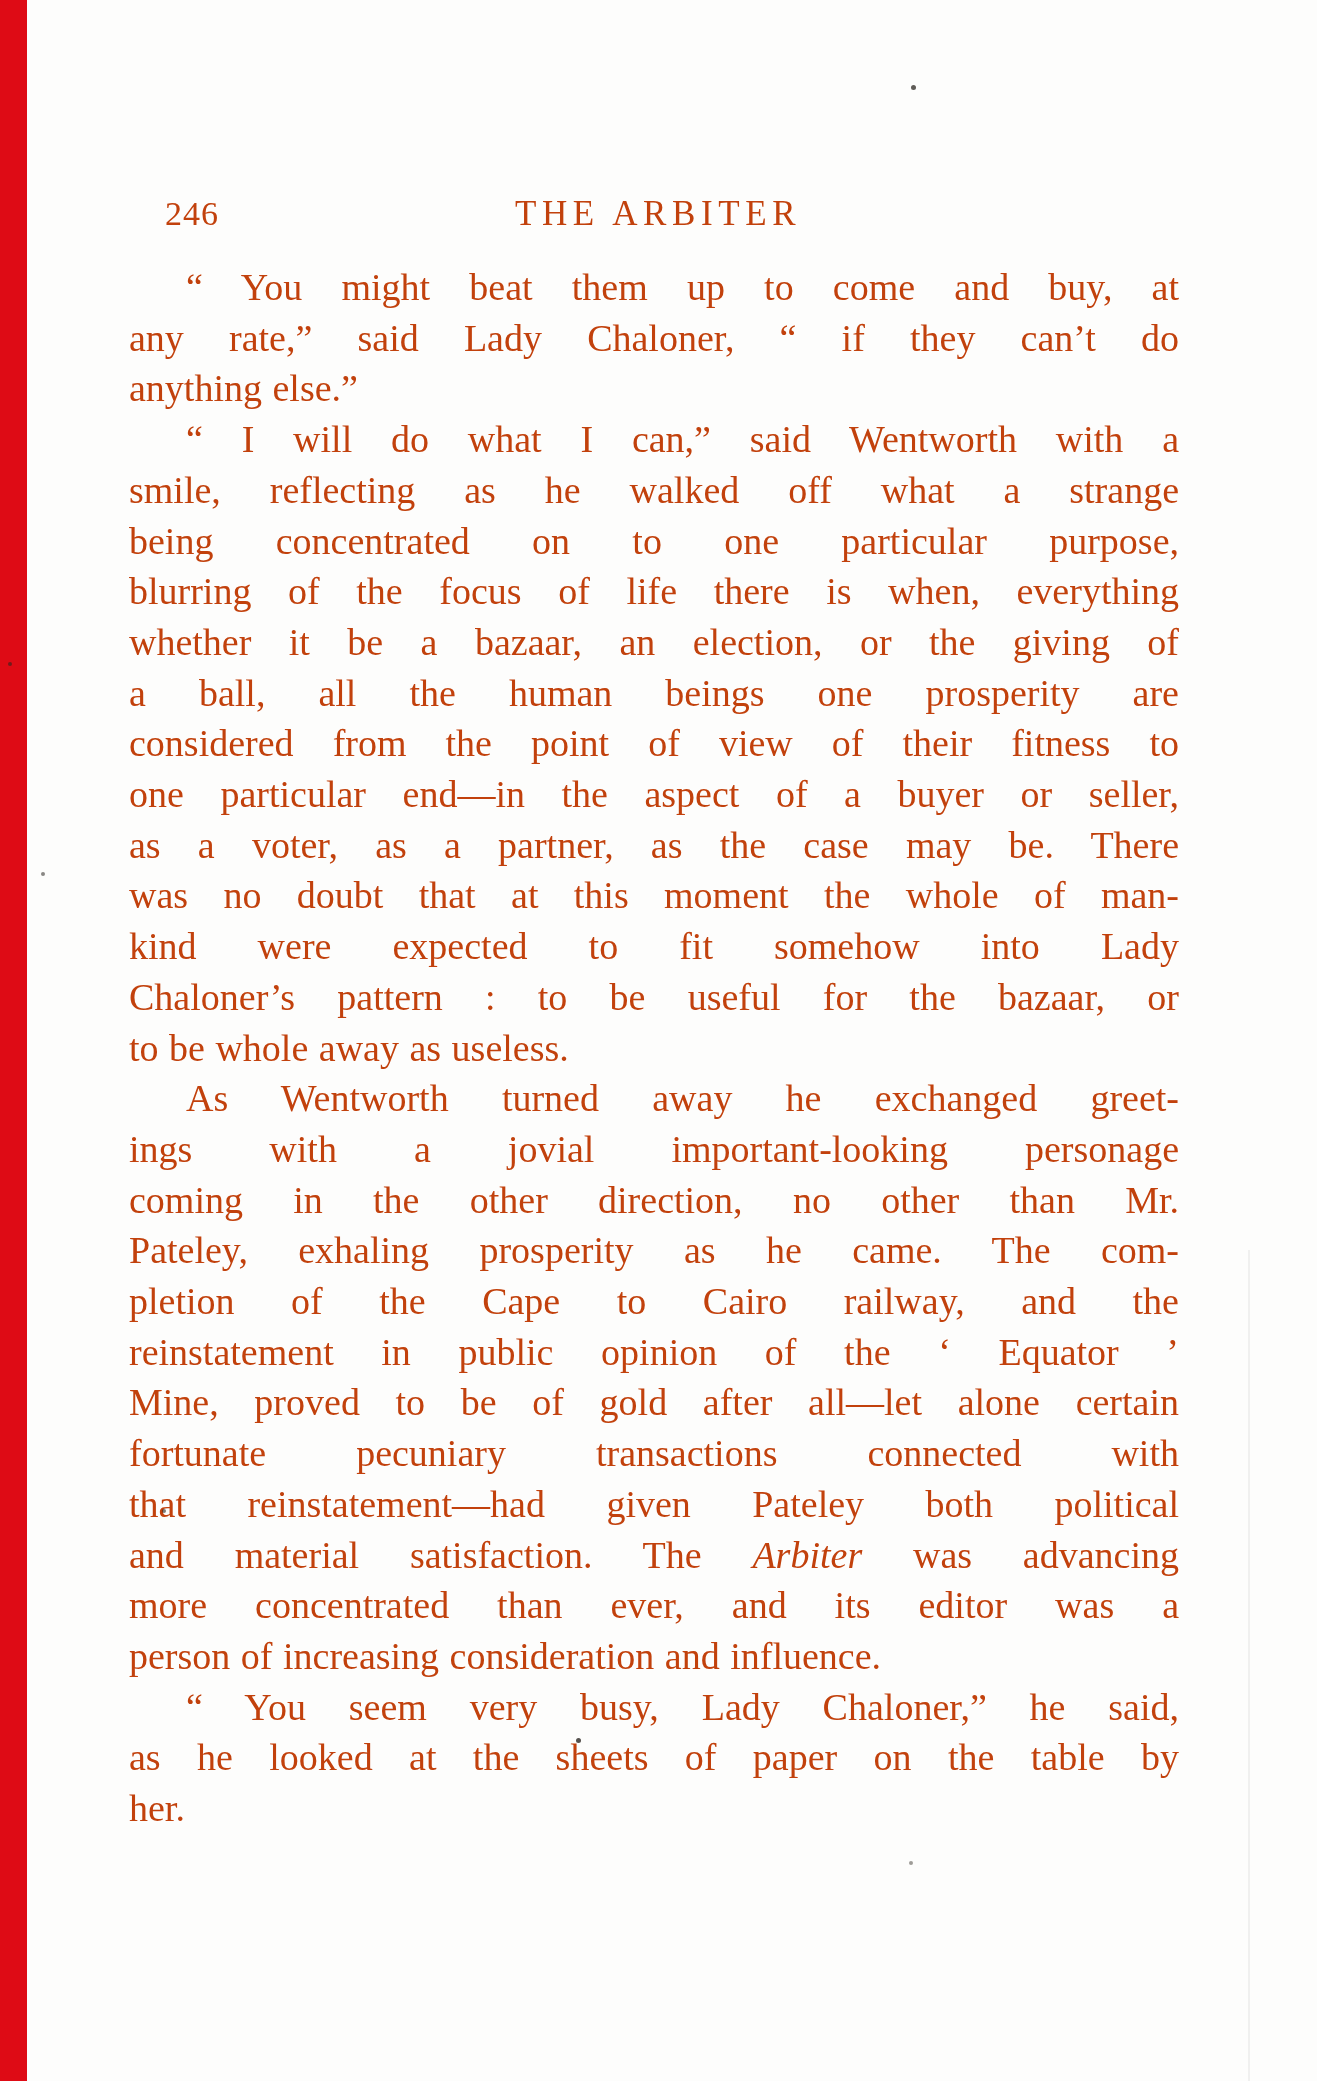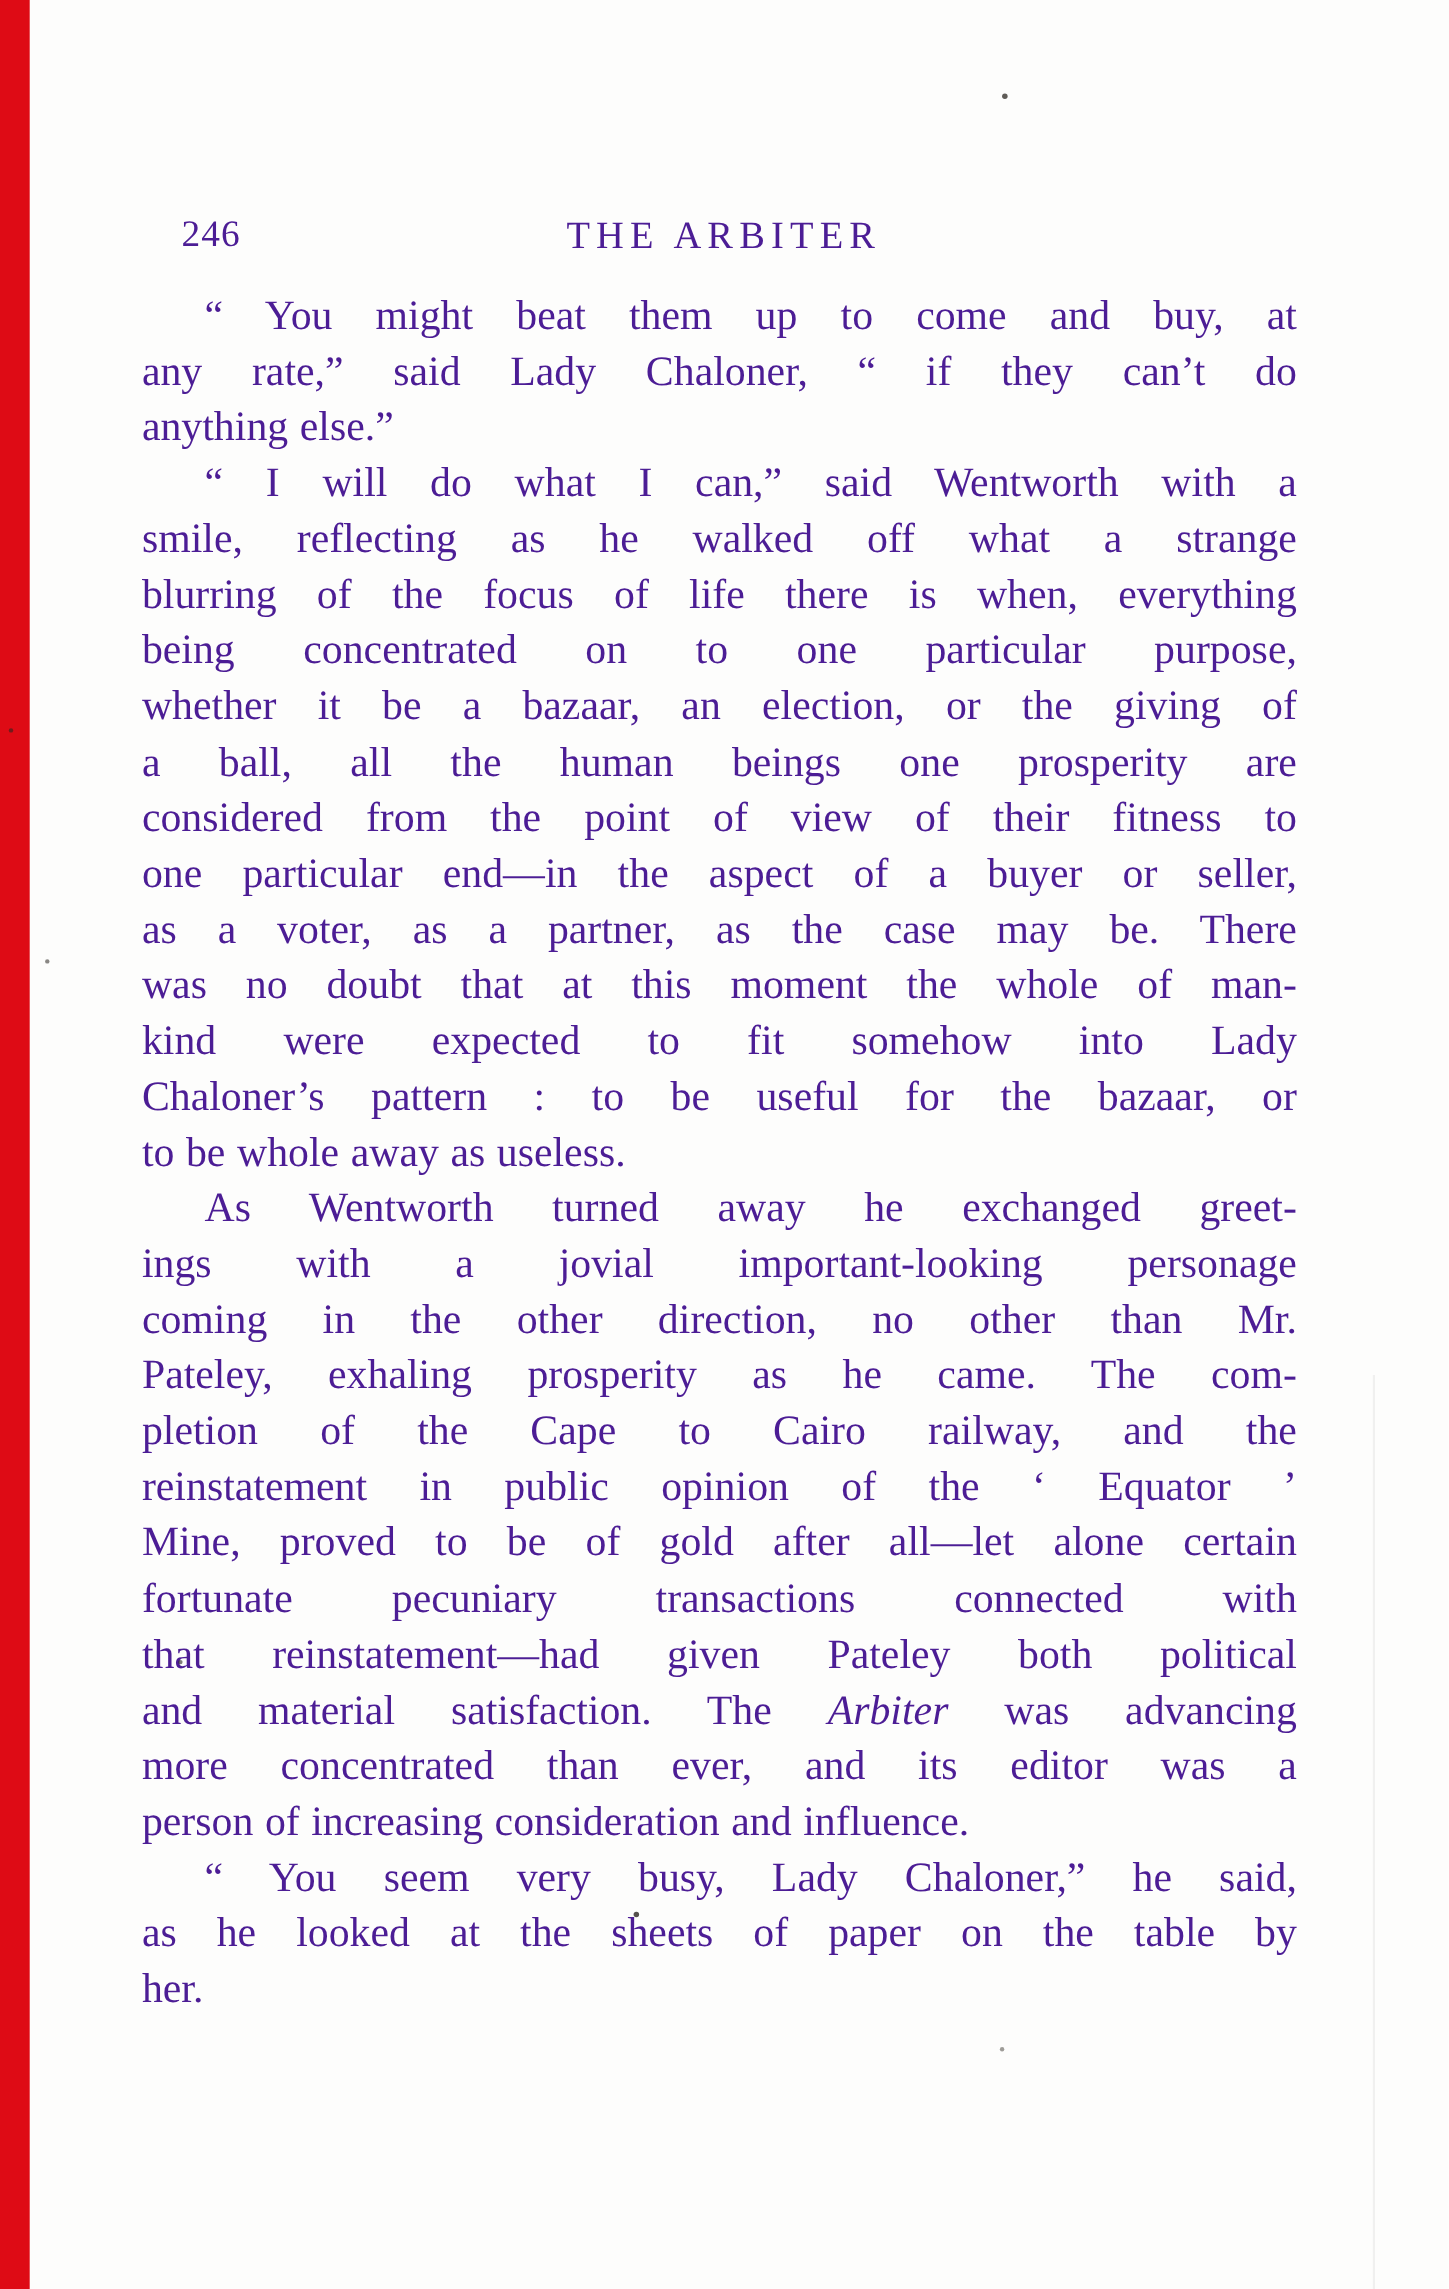--- a/index.html
+++ b/index.html
@@ -40,21 +40,21 @@
   .l.end { text-align-last:left; }
   .l.ind { text-indent:57px; }
   .l em { font-style:italic; }
   .speck {
     position:absolute; background:#2a2620; border-radius:50%;
   }
   .page-edge-line {
     position:absolute; left:1248px; top:1250px; width:2px; height:831px;
     background:rgba(0,0,0,0.05);
   }
-  .ink { color:#4c1d95; }
+  .ink { color:#c2410c; }
 </style>
 </head>
 <body>
 
 <div class="page ink" style="background-color: rgb(253, 253, 252);">
 
   <div class="spine" style="background-color: rgb(222, 11, 21);"></div>
 
   <div class="column">
 
@@ -62,22 +62,22 @@
       <div class="pageno">246</div>
       <div class="running-title">THE ARBITER</div>
     </div>
 
     <div class="body-text">
       <div class="l ind">“ You might beat them up to come and buy, at</div>
       <div class="l">any rate,” said Lady Chaloner, “ if they can’t do</div>
       <div class="l end">anything else.”</div>
       <div class="l ind">“ I will do what I can,” said Wentworth with a</div>
       <div class="l">smile, reflecting as he walked off what a strange</div>
+      <div class="l">being concentrated on to one particular purpose,</div>
       <div class="l">blurring of the focus of life there is when, everything</div>
-      <div class="l">being concentrated on to one particular purpose,</div>
       <div class="l">whether it be a bazaar, an election, or the giving of</div>
       <div class="l">a ball, all the human beings one prosperity are</div>
       <div class="l">considered from the point of view of their fitness to</div>
       <div class="l">one particular end—in the aspect of a buyer or seller,</div>
       <div class="l">as a voter, as a partner, as the case may be.  There</div>
       <div class="l">was no doubt that at this moment the whole of man-</div>
       <div class="l">kind were expected to fit somehow into Lady</div>
       <div class="l">Chaloner’s pattern : to be useful for the bazaar, or</div>
       <div class="l end">to be whole away as useless.</div>
       <div class="l ind">As Wentworth turned away he exchanged greet-</div>

